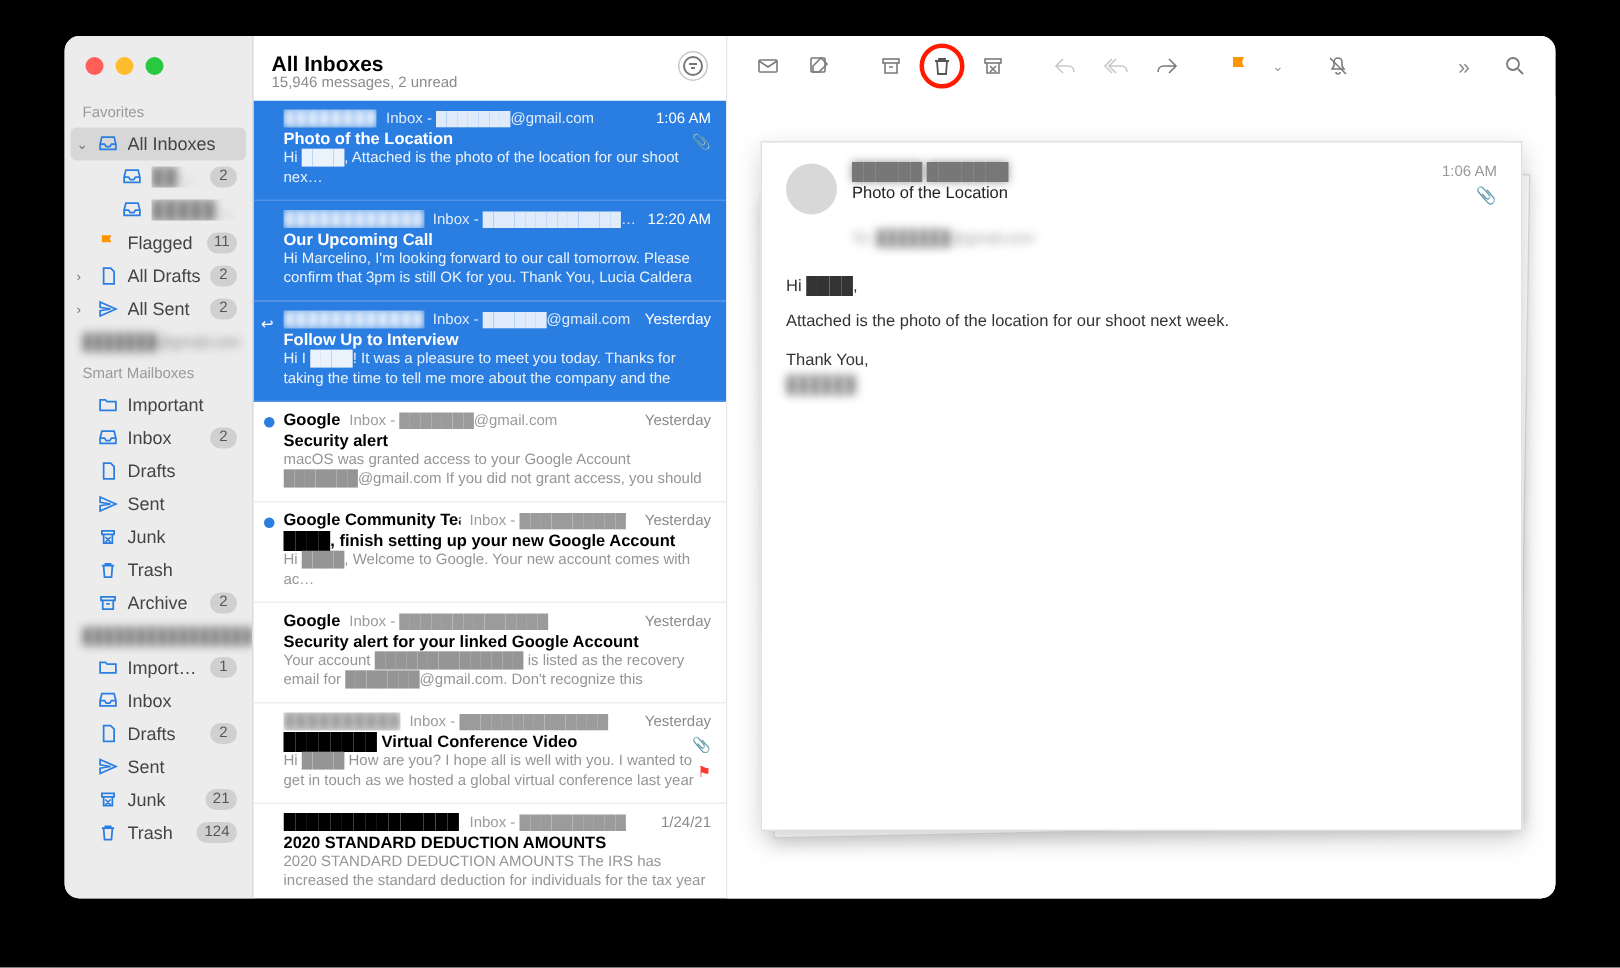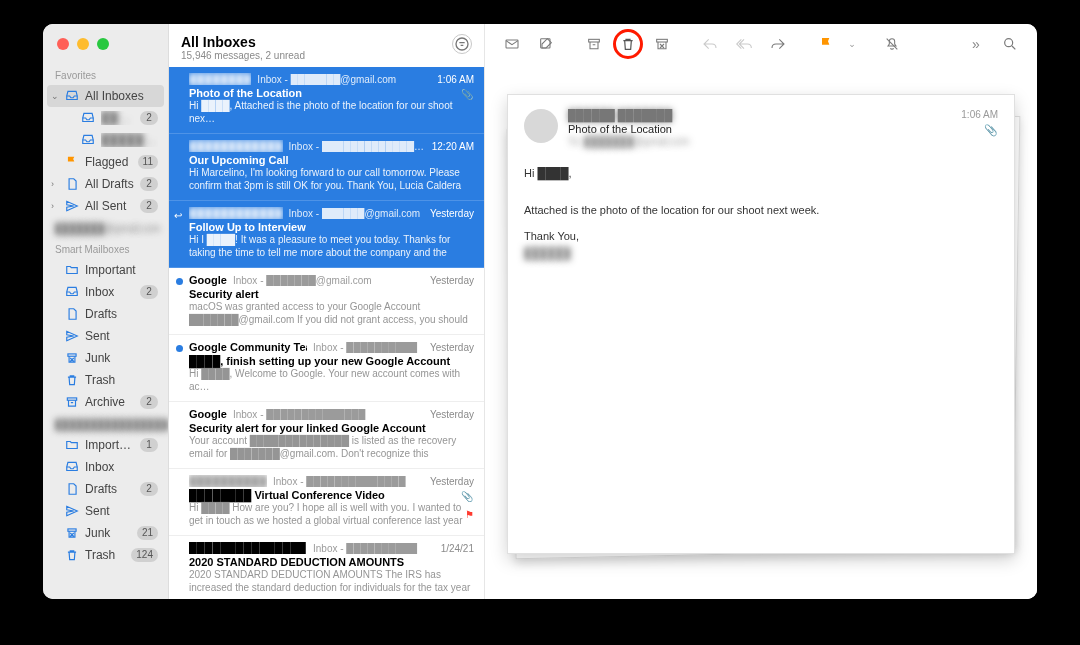--- a/index.html
+++ b/index.html
@@ -62,21 +62,21 @@
 
   .preview-area { flex:1; background:#fff; position:relative; padding:20px 22px;}
   .stack-back { position:absolute; left:26px; top:60px; right:26px; height:430px; background:#fff; border:1px solid #e0e0e0; transform:rotate(-1.2deg); box-shadow:0 4px 10px rgba(0,0,0,.12);}
   .stack-back2 { position:absolute; left:30px; top:48px; right:20px; height:430px; background:#fff; border:1px solid #e0e0e0; transform:rotate(.9deg); box-shadow:0 4px 10px rgba(0,0,0,.10);}
   .stack-front { position:absolute; left:22px; top:30px; right:22px; height:460px; background:#fff; border:1px solid #e0e0e0; box-shadow:0 6px 16px rgba(0,0,0,.18); padding:14px 16px; font-size:11px; color:#333;}
   .hdr-row { display:flex; gap:10px; }
   .avatar { width:34px; height:34px; border-radius:50%; background:#d8d8d8; flex:0 0 auto;}
   .hdr-txt { flex:1; }
   .hdr-txt .fromname { font-size:11px; color:#777; }
   .hdr-txt .psubj { font-size:11px; margin-top:2px; color:#222;}
-  .hdr-txt .pto { font-size:10px; color:#888; margin-top:1px;}
+  .hdr-txt .pto { font-size:10px; color:#888; margin-top:19px;}
   .ptime { font-size:10px; color:#999;}
   .body { margin-top:18px; font-size:11px; line-height:1.5;}
 
   svg { width:16px; height:16px; }
 </style>
 </head>
 <body>
 
 <div class="window">
 
@@ -467,21 +467,21 @@
             <div class="psubj">Photo of the Location</div>
             <div class="pto"><span class="blurg">To:   ███████@gmail.com</span></div>
           </div>
           <div>
             <div class="ptime">1:06 AM</div>
             <div style="text-align:right;color:#bbb;font-size:11px;margin-top:4px">📎</div>
           </div>
         </div>
         <div class="body">
           <div>Hi ████,</div>
-          <div style="margin-top:20px">Attached is the photo of the location for our shoot next week.</div>
+          <div style="margin-top:6px">Attached is the photo of the location for our shoot next week.</div>
           <div style="margin-top:10px">Thank You,</div>
           <div class="blurg">██████</div>
         </div>
       </div>
     </div>
   </div>
 
 </div>
 
 </body></html>

